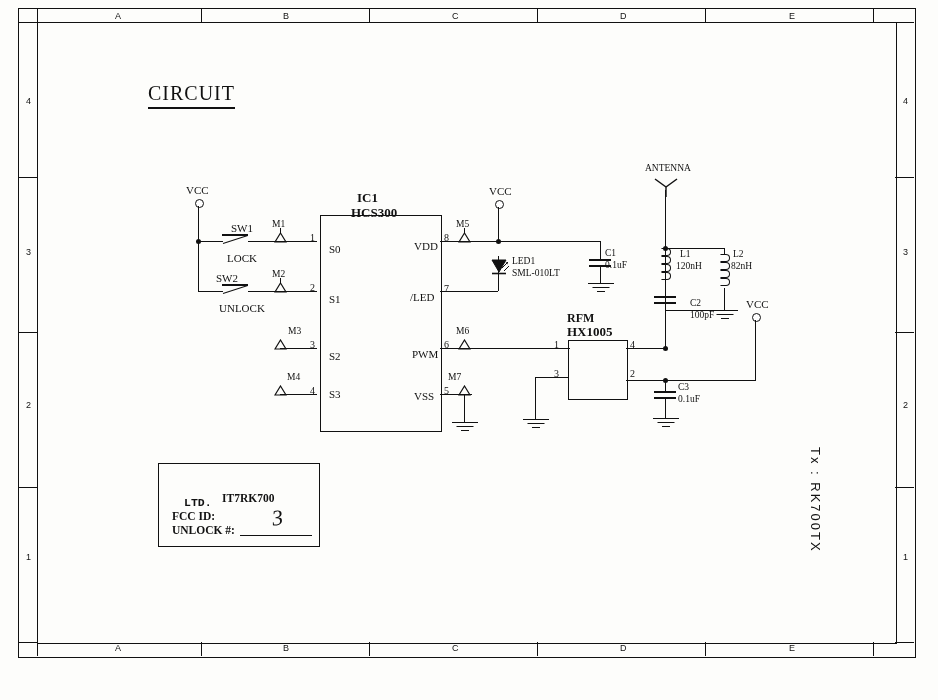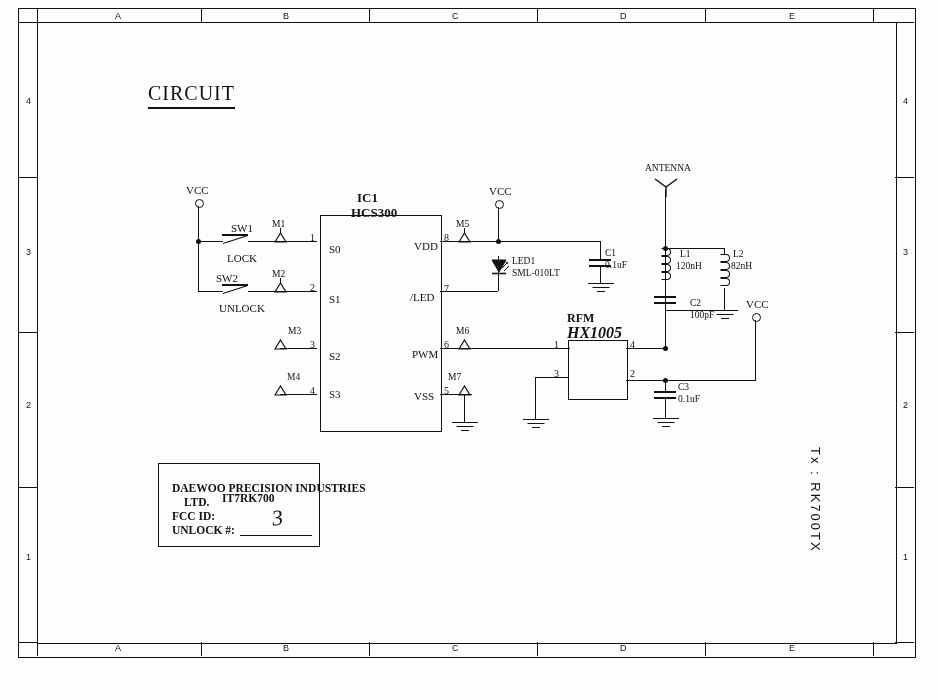--- a/index.html
+++ b/index.html
@@ -392,21 +392,21 @@
   </div>
   <div class="wire-v" style="left:464px; top:394px; height:28px;"></div>
   <div class="gnd" style="left:452px; top:422px;">
       <i></i>
       <i></i>
       <i></i>
     </div>
 
   <div class="box" style="left:568px; top:340px; width:58px; height:58px;"></div>
   <div class="lbl lbl-bold" style="left:567px; top:311px; font-size:12px;">RFM</div>
-  <div class="lbl lbl-bold" style="left:567px; top:324px; font-size:16px;font-style:italic;">HX1005</div>
+  <div class="lbl lbl-bold" style="left:567px; top:324px; font-size:13px;">HX1005</div>
   <div class="pin-num" style="left:554px; top:339px;">1</div>
   <div class="pin-num" style="left:554px; top:368px;">3</div>
   <div class="pin-num" style="left:630px; top:339px;">4</div>
   <div class="pin-num" style="left:630px; top:368px;">2</div>
 
   <div class="wire-h" style="left:535px; top:377px; width:33px;"></div>
   <div class="wire-v" style="left:535px; top:377px; height:42px;"></div>
   <div class="gnd" style="left:523px; top:419px;">
       <i></i>
       <i></i>
@@ -478,22 +478,21 @@
   <div class="lbl lbl-small" style="left:731px; top:261px;">82nH</div>
   <div class="wire-v" style="left:724px; top:288px; height:22px;"></div>
   <div class="wire-h" style="left:665px; top:310px; width:59px;"></div>
   <div class="gnd" style="left:712px; top:310px;">
       <i></i>
       <i></i>
       <i></i>
     </div>
 
   <div class="box" style="left:158px; top:463px; width:160px; height:82px; border-width:1.2px;"></div>
-  <div class="stamp" style="left:172px; top:481px;">DAEWOO PRECISION INDUSTRIES</div>
-  <div class="stamp" style="left:184px; top:495px;">LTD.</div>
+  <div class="stamp" style="left:184px; top:495px;font-family:Liberation Mono, monospace;">LTD.</div>
   <div class="stamp" style="left:172px; top:509px;">FCC ID:</div>
   <div class="stamp" style="left:222px; top:491px;">IT7RK700</div>
   <div class="stamp" style="left:172px; top:523px;">UNLOCK #:</div>
   <div style="position:absolute; left:240px; top:535px; width:72px; height:0; border-top:1.3px solid #111;"></div>
   <div class="handwrite" style="left:272px; top:505px; transform:rotate(-8deg);">3</div>
 
   <div class="sidetext" style="left:823px; top:447px;">Tx : RK700TX</div>
 
 </div>
 

